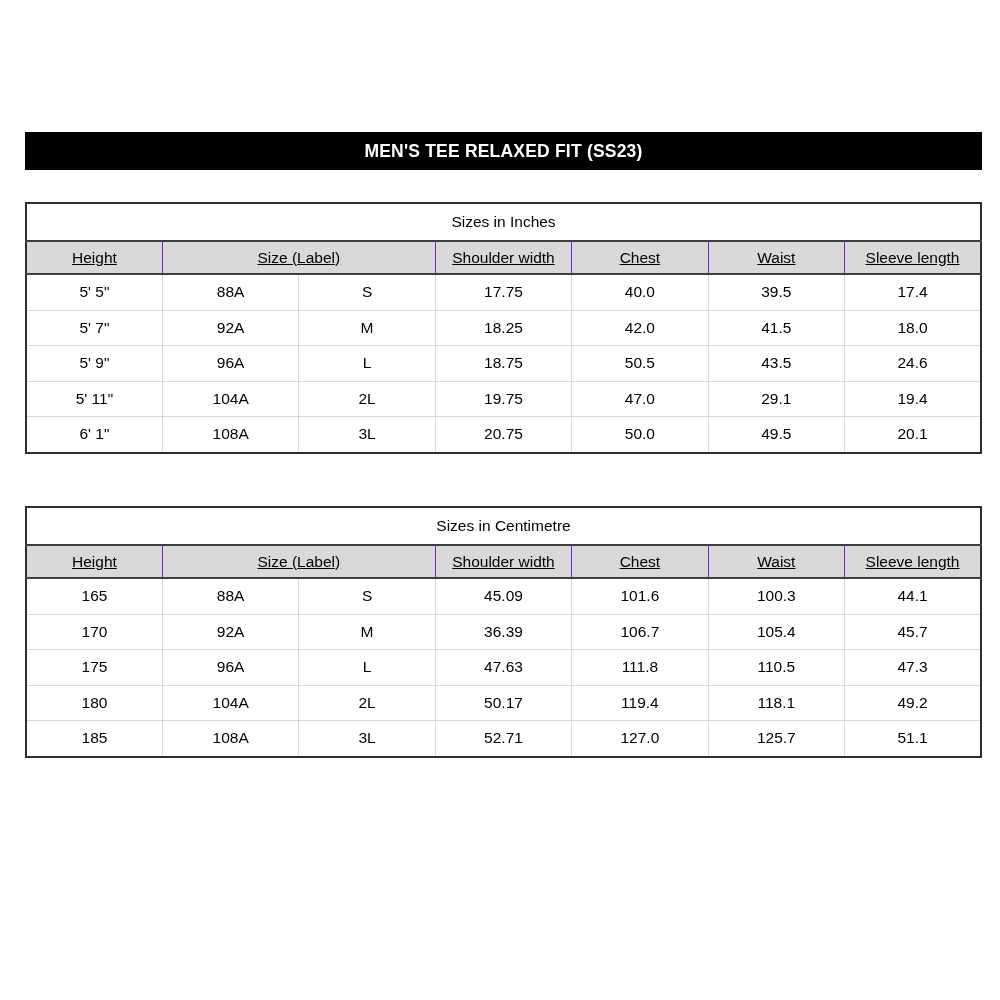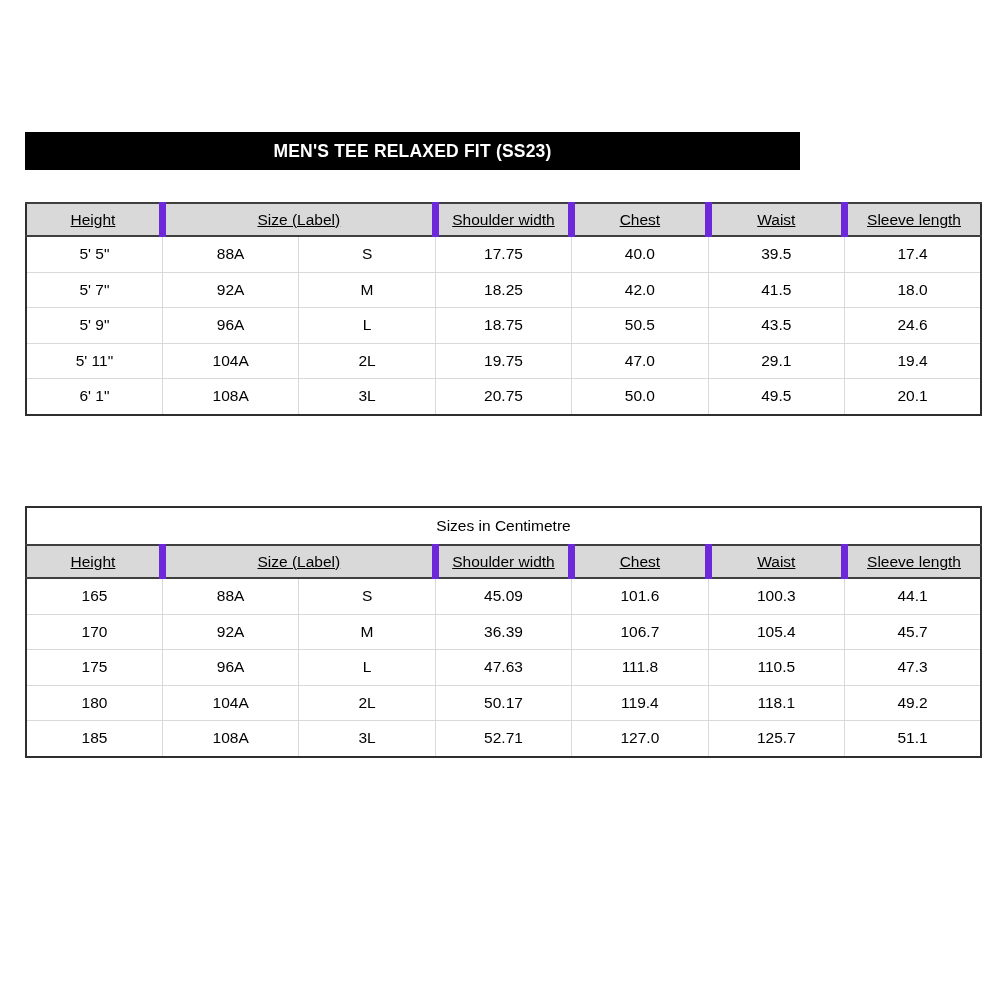--- a/index.html
+++ b/index.html
@@ -6,21 +6,21 @@
   body {
     width: 1000px; height: 1000px;
     background: #ffffff;
     font-family: "Liberation Sans", sans-serif;
     position: relative;
     color: #000000;
   }
   .banner {
     position: absolute;
     left: 25px; top: 132px;
-    width: 775px; height: 38px;
+    width: 957px; height: 38px;
     background: #000000;
     color: #ffffff;
     display: flex; align-items: center; justify-content: center;
     font-weight: 700;
     font-size: 17.5px;
     letter-spacing: 0.2px;
     box-sizing: border-box;
   }
   table.size-table {
     position: absolute;
@@ -44,21 +44,21 @@
     height: 36px;
     background: #ffffff;
   }
   .header-row td {
     background: #d9d9d9;
     height: 31px;
     border-top: 2px solid #3f3f3f;
     border-bottom: 2px solid #3f3f3f;
     text-decoration: underline;
   }
-  .header-row td + td { border-left: 7px solid #6d28d9; margin-left: 8px; }
+  .header-row td + td { border-left: 1px solid #6d28d9; margin-left: 8px; }
   .data-row td {
     height: 34.5px;
     border-top: 1px solid #d9d9d9;
     border-left: 1px solid #d9d9d9;
   }
   .data-row td:first-child { border-left: none; }
 </style>
 </head>
 <body>
 
@@ -70,20 +70,23 @@
   <colgroup>
     <col style="width:14.2857%">
       <col style="width:14.2857%">
       <col style="width:14.2857%">
     <col style="width:14.2857%">
       <col style="width:14.2857%">
       <col style="width:14.2857%">
     <col style="width:14.2858%">
   </colgroup>
   <tbody>
+    <tr class="caption-row">
+      <td colspan="7">Sizes in Inches</td>
+    </tr>
     <tr class="header-row">
       <td>Height</td>
       <td colspan="2">Size (Label)</td>
       <td>Shoulder width</td>
       <td>Chest</td>
       <td>Waist</td>
       <td>Sleeve length</td>
     </tr>
     <tr class="data-row">
       <td>5' 5"</td>

